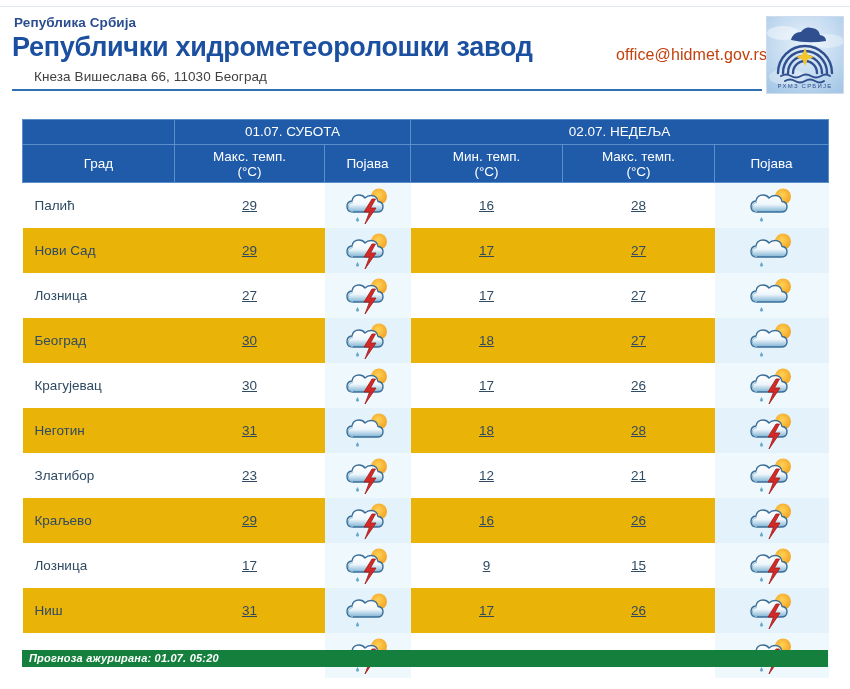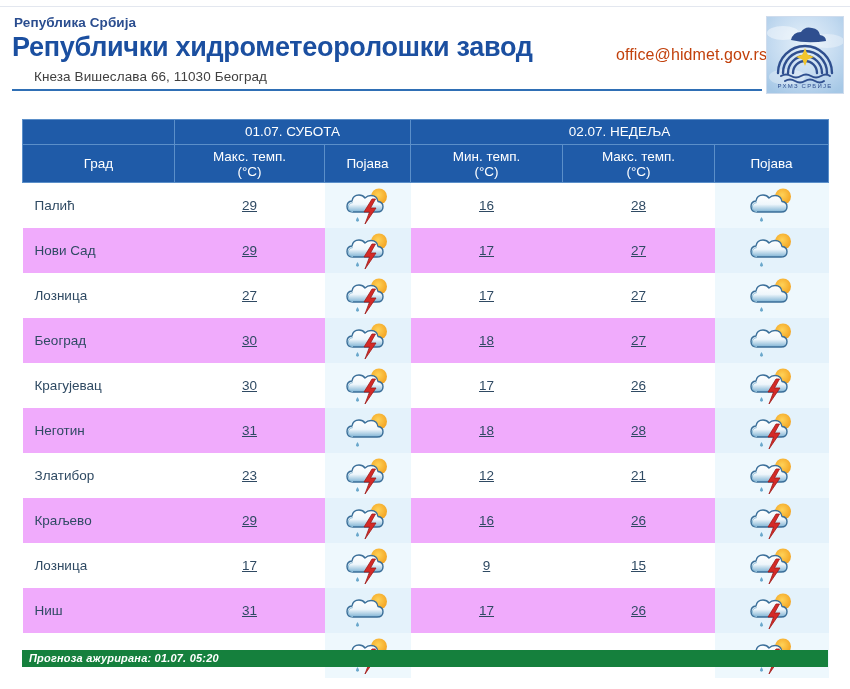--- a/index.html
+++ b/index.html
@@ -73,21 +73,21 @@
 
   table.fc td{
     border:none;
     font-size:13.5px;color:#2f4a63;
     height:43px;vertical-align:middle;
   }
   td.city{padding-left:12px;text-align:left;color:#2b4660;}
   td.num{text-align:center;color:#2f4a63;text-decoration:underline;}
   td.icon{text-align:center;padding:0;}
   tr.odd td{background:#ffffff;}
-  tr.even td{background:#f0abfc;}
+  tr.even td{background:#eab308;}
   
   tr.odd td.icon{background:#eef8fd;}
   tr.even td.icon{background:#e4f2fb;}
 
   .wicon{display:inline-block;width:52px;height:40px;vertical-align:middle;}
 
   
   .footer{
     position:absolute;left:22px;top:650px;width:806px;height:17px;
     background:#15803d;

